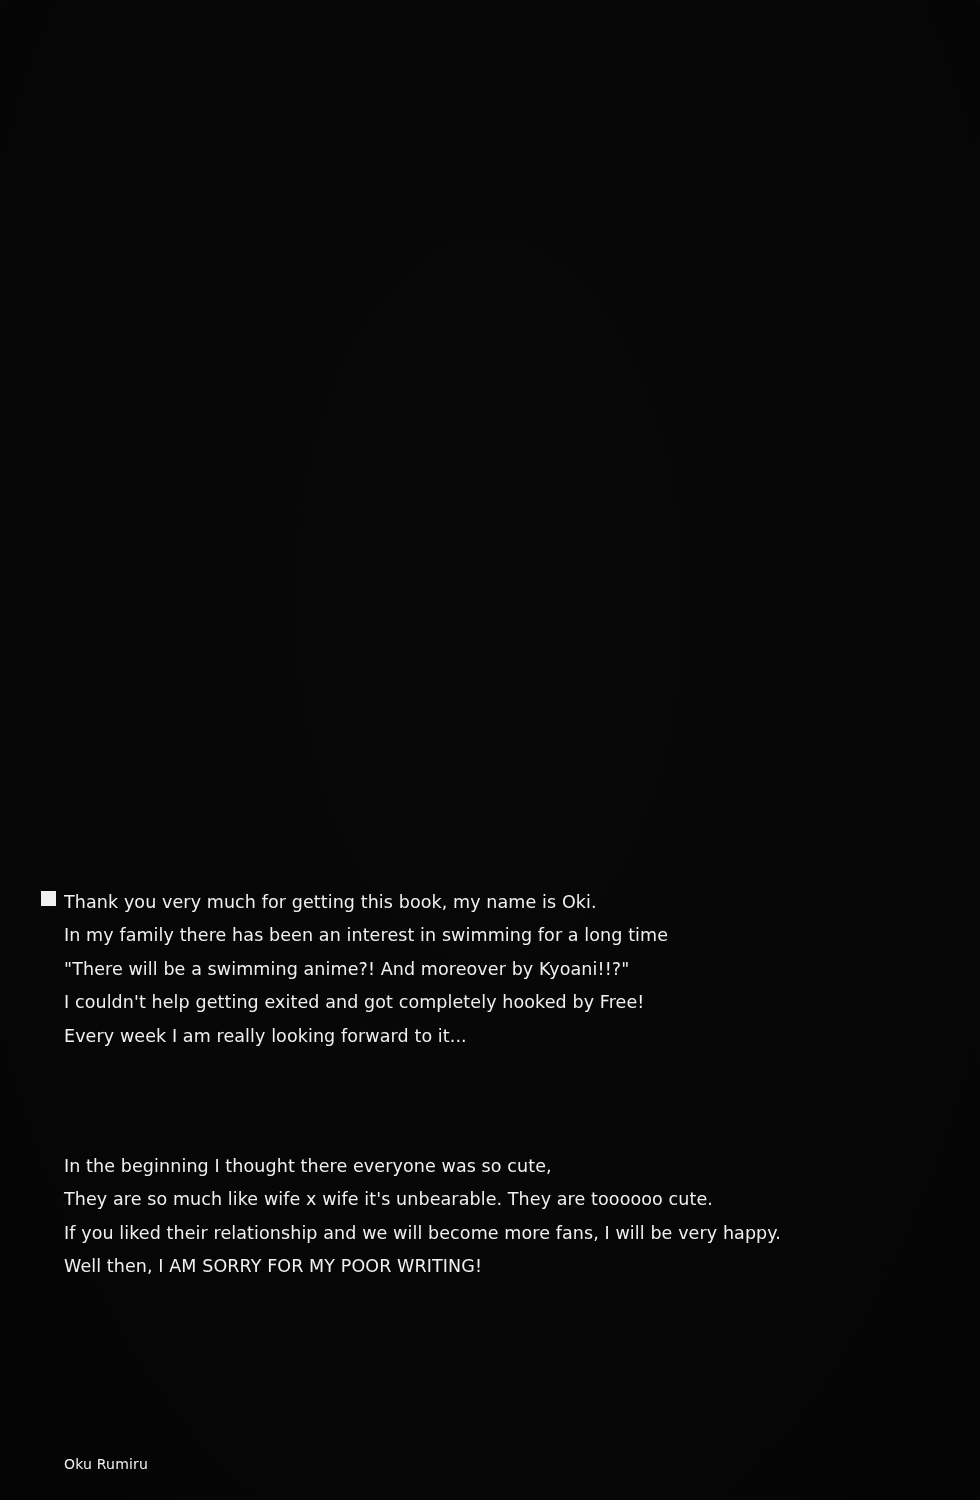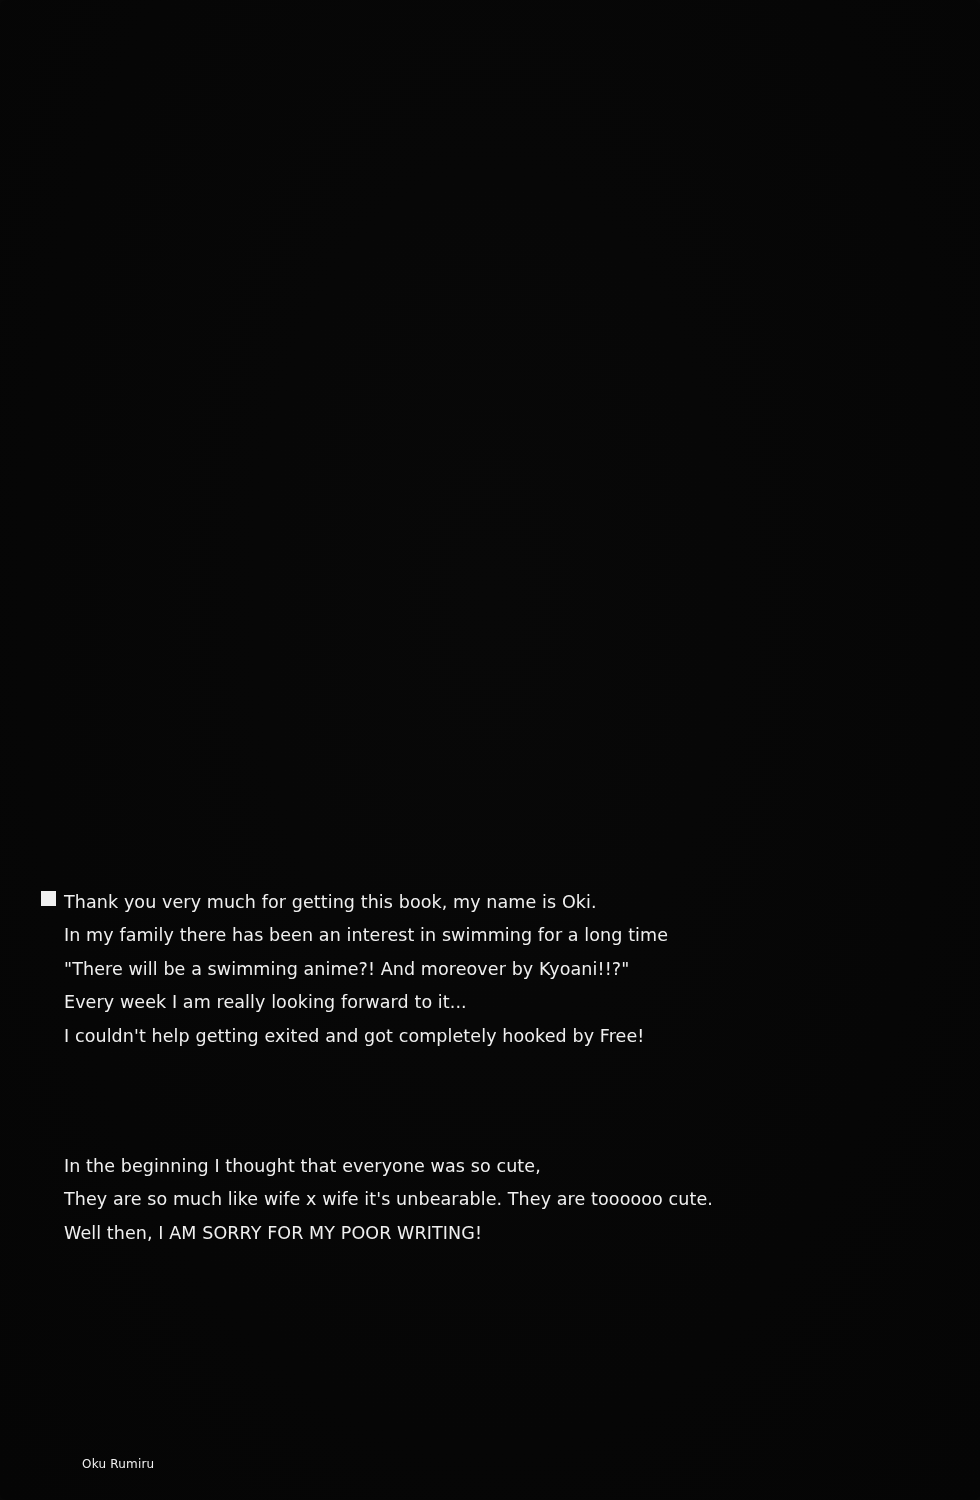--- a/index.html
+++ b/index.html
@@ -42,57 +42,59 @@
     left: -23px;
     top: 5px;
     width: 15px;
     height: 15px;
     background: #f0f0f0;
   }
   .signature-block {
     position: absolute;
     left: 64px;
     top: 1450px;
-    font-size: 12px;
+    font-size: 14px;
     line-height: 28px;
     font-weight: 400;
     letter-spacing: 0.2px;
-    margin-left: 18px;
   }
 </style>
 </head>
 <body>
 
 <div class="page">
 
   <div class="afterword-block para1">
     <div class="line">
       <span class="bullet"></span>
       <span>Thank you very much for getting this book, my name is Oki.</span>
     </div>
     <div class="line">
       <span>In my family there has been an interest in swimming for a long time</span>
     </div>
     <div class="line">
       <span>"There will be a swimming anime?! And moreover by Kyoani!!?"</span>
     </div>
     <div class="line">
-      <span>Every week I am really looking forward to it...</span>
+      <span>I couldn't help getting exited and got completely hooked by Free!</span>
     </div>
     <div class="line">
-      <span>I couldn't help getting exited and got completely hooked by Free!</span>
+      <span>Every week I am really looking forward to it...</span>
     </div>
   </div>
 
   <div class="afterword-block para2">
     <div class="line">
-      <span>In the beginning I thought that everyone was so cute,</span>
+      <span>In the beginning I thought there everyone was so cute,</span>
     </div>
     <div class="line">
       <span>They are so much like wife x wife it's unbearable. They are toooooo cute.</span>
+    </div>
+    <div class="line">
+      <span>If you liked their relationship and we will become more fans, I will be very happy.</span>
     </div>
     <div class="line">
       <span>Well then, I AM SORRY FOR MY POOR WRITING!</span>
     </div>
   </div>
 
   <div class="signature-block">Oku Rumiru</div>
 
 </div>
 

